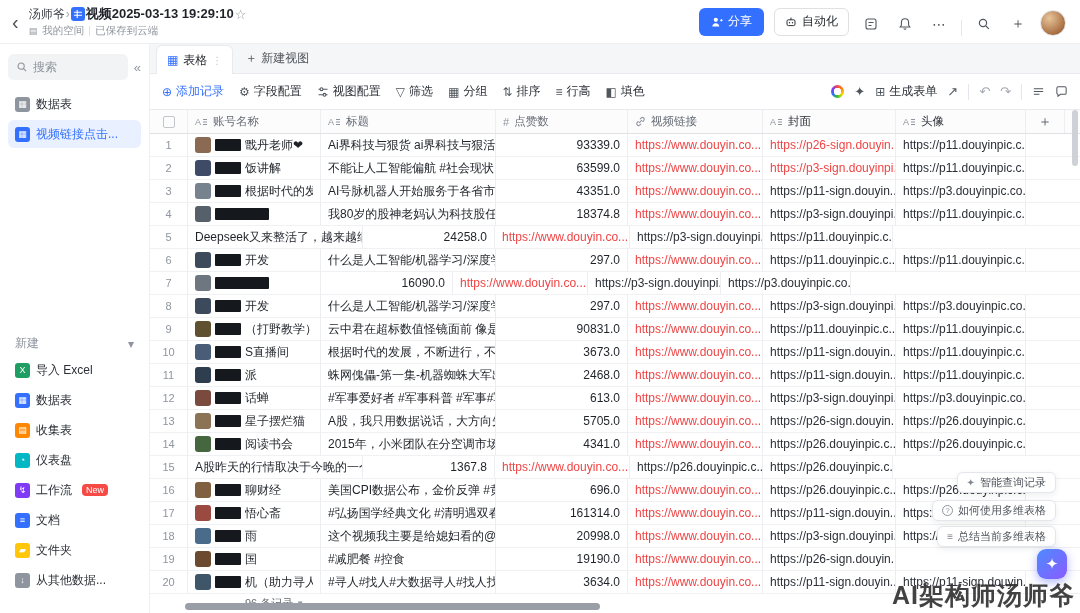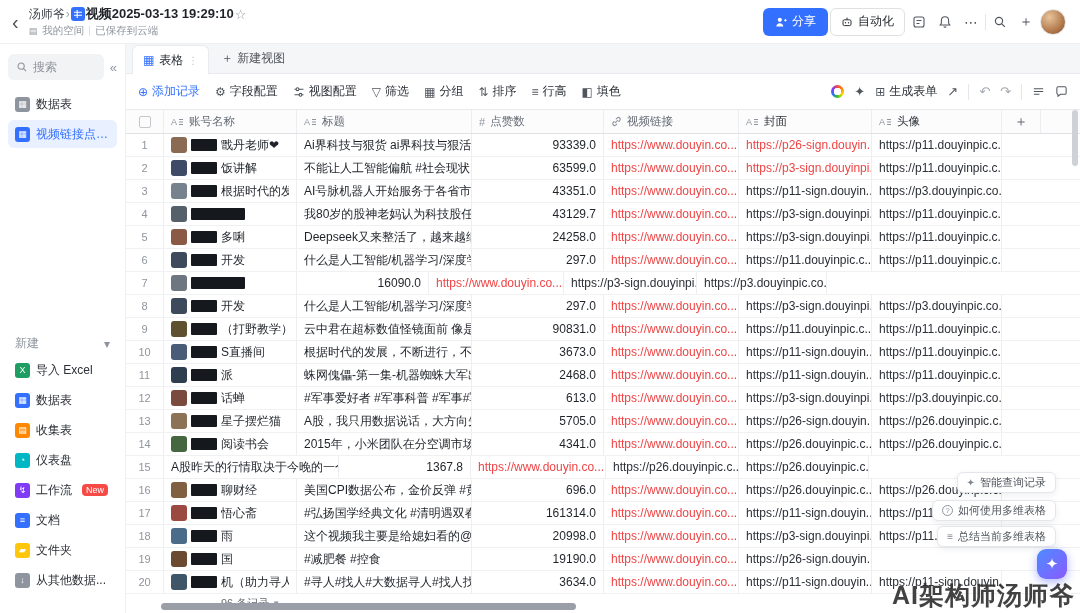--- a/index.html
+++ b/index.html
@@ -15,34 +15,34 @@
   .back{font-size:20px;color:#4b5158;line-height:1;padding:0 2px;cursor:pointer;}
   .title-block{display:flex;flex-direction:column;gap:1px;}
   .title-row{display:flex;align-items:center;gap:1px;}
   .crumb{color:#41464d;font-size:12px;}
   .crumb-sep{color:#a6abb3;font-size:12px;}
   .doc-title{font-size:13px;font-weight:bold;color:#1f2329;}
   .star{color:#8f959e;font-size:13px;}
   .subtitle-row{display:flex;align-items:center;gap:5px;color:#8f959e;font-size:10.5px;}
   .sub-ic{font-size:9px;color:#8f959e;}
   .vbar{width:1px;height:10px;background:#dfe1e5;}
-  .tb-right{display:flex;align-items:center;gap:2px;}
+  .tb-right{display:flex;align-items:flex-end;gap:10px;}
   .btn-share{height:28px;display:flex;align-items:center;gap:5px;background:#3370ff;color:#fff;
     border:none;border-radius:6px;padding:0 12px;font-size:12px;cursor:pointer;}
   .btn-auto{height:28px;display:flex;align-items:center;gap:5px;background:#fff;color:#1f2329;
     border:1px solid #dee0e3;border-radius:6px;padding:0 10px;font-size:12px;cursor:pointer;}
   .icon-btn{width:24px;height:24px;display:flex;align-items:center;justify-content:center;
     color:#51565d;cursor:pointer;font-size:14px;}
   .tb-div{width:1px;height:16px;background:#e5e6eb;}
   .avatar{width:26px;height:26px;border-radius:50%;
     background:radial-gradient(circle at 35% 30%,#e8c49a,#a96f42 70%,#7d4e2b);border:1px solid #e5e6eb;cursor:pointer;}
 
   
   .app-body{display:flex;height:569px;}
-  .sidebar{width:126px;flex:none;border-right:1px solid #eef0f2;padding:10px 8px 0;background:#fff;}
+  .sidebar{width:150px;flex:none;border-right:1px solid #eef0f2;padding:10px 8px 0;background:#fff;}
   .search-row{display:flex;align-items:center;gap:6px;margin-bottom:10px;}
   .search-box{flex:1;height:26px;background:#f2f3f5;border-radius:6px;display:flex;align-items:center;
     gap:5px;padding:0 8px;color:#8f959e;cursor:text;}
   .collapse{color:#8f959e;font-size:13px;cursor:pointer;}
   .side-item{height:28px;display:flex;align-items:center;gap:6px;padding:0 7px;border-radius:6px;
     color:#2b2f36;cursor:pointer;margin-bottom:2px;}
   .side-item.active{background:#e9f0ff;color:#3370ff;}
   .s-ic{width:15px;height:15px;border-radius:3px;flex:none;display:flex;align-items:center;
     justify-content:center;color:#fff;font-size:9px;line-height:1;}
   .s-label{overflow:hidden;white-space:nowrap;text-overflow:ellipsis;}
@@ -423,32 +423,27 @@
     <div class="td w-avatarc">https://p3.douyinpic.co...</div>
   </div>
           <div class="trow">
     <div class="td w-num">4</div>
     <div class="td w-acc">
       <span class="acc-avatar" style="background: rgb(85, 96, 106);"></span>
       <span class="redact" style="width: 54px;"></span>
       <span class="acc-text"></span>
     </div>
     <div class="td w-title">我80岁的股神老妈认为科技股任务...</div>
-    <div class="td w-likes">43129.7</div>
+    <div class="td w-likes">18374.8</div>
     <div class="td w-link link">https://www.douyin.co...</div>
     <div class="td w-cover">https://p3-sign.douyinpi...</div>
     <div class="td w-avatarc">https://p11.douyinpic.c...</div>
   </div>
           <div class="trow">
     <div class="td w-num">5</div>
-    <div class="td w-acc">
-      <span class="acc-avatar" style="background: rgb(138, 90, 68);"></span>
-      <span class="redact" style="width: 26px;"></span>
-      <span class="acc-text">多唎</span>
-    </div>
     <div class="td w-title">Deepseek又来整活了，越来越细思...</div>
     <div class="td w-likes">24258.0</div>
     <div class="td w-link link">https://www.douyin.co...</div>
     <div class="td w-cover">https://p3-sign.douyinpi...</div>
     <div class="td w-avatarc">https://p11.douyinpic.c...</div>
   </div>
           <div class="trow">
     <div class="td w-num">6</div>
     <div class="td w-acc">
       <span class="acc-avatar" style="background: rgb(61, 74, 92);"></span>

